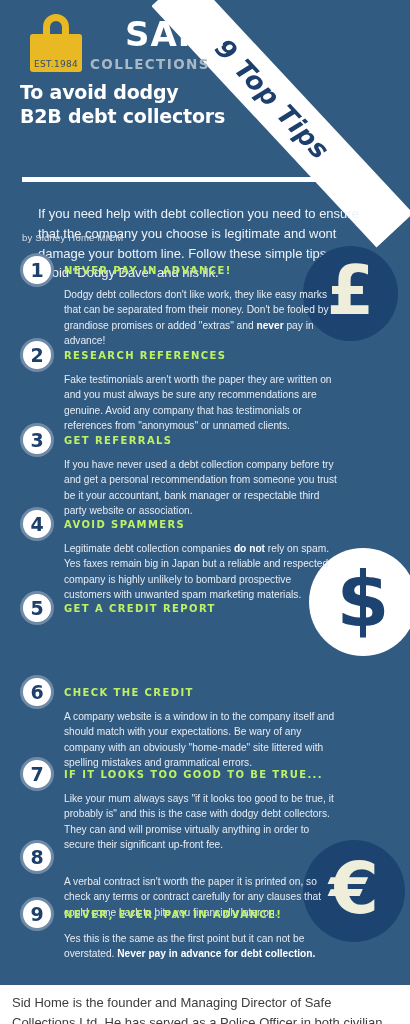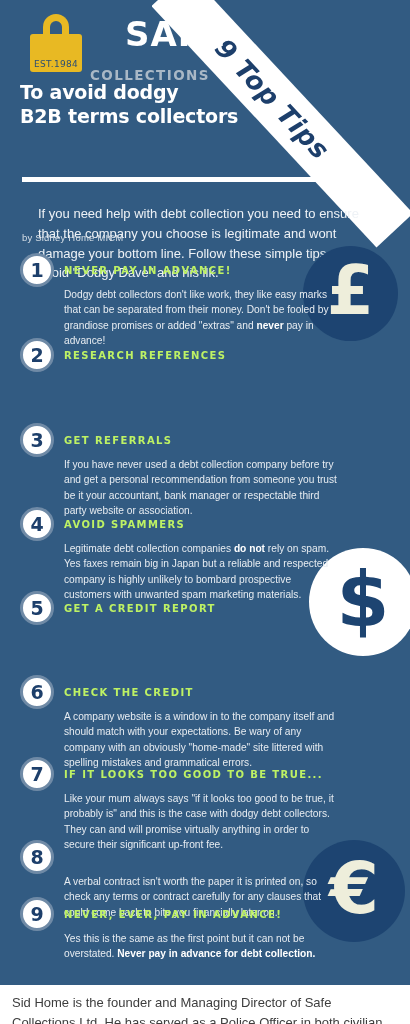--- a/index.html
+++ b/index.html
@@ -113,21 +113,21 @@
     line-height: 0.95;
     font-family: "DejaVu Sans", sans-serif;
     margin-left: 35px;
   }
   .logo-collections {
     font-size: 13.5px;
     font-weight: bold;
     color: #a9b8c6;
     letter-spacing: 1.4px;
     line-height: 1.1;
-    margin-top: 18px;
+    margin-top: 7px;
     font-family: "DejaVu Sans", sans-serif;
   }
 
   
   .headline {
     position: absolute;
     left: 20px;
     top: 80px;
     width: 330px;
     color: #ffffff;
@@ -278,21 +278,21 @@
         </div>
       </div>
       <div class="logo-text">
         <div class="logo-safe">SAFE</div>
         <div class="logo-collections">COLLECTIONS</div>
       </div>
     </div>
 
     <div class="headline">
       <div>To avoid dodgy</div>
-      <div>B2B terms collectors</div>
+      <div>B2B debt collectors</div>
     </div>
     <div class="rule"></div>
     <div class="intro">If you need help with debt collection you need to ensure that the company you choose is legitimate and wont damage your bottom line. Follow these simple tips and avoid "Dodgy Dave" and his ilk.</div>
     <div class="byline">by Sidney Home MICM</div>
 
     <div class="coin coin-pound">
       <span>£</span>
     </div>
     <div class="coin coin-dollar">
       <span>$</span>
@@ -307,20 +307,21 @@
             <div class="badge">1</div>
             <div class="tip-title">NEVER PAY IN ADVANCE!</div>
           </div>
           <div class="tip-body">Dodgy debt collectors don't like work, they like easy marks that can be separated from their money. Don't be fooled by grandiose promises or added "extras" and <b>never</b> pay in advance!</div>
         </div>
         <div class="tip" style="top: 338px;">
           <div class="tip-head">
             <div class="badge">2</div>
             <div class="tip-title">RESEARCH REFERENCES</div>
           </div>
+          <div class="tip-body">Fake testimonials aren't worth the paper they are written on and you must always be sure any recommendations are genuine. Avoid any company that has testimonials or references from "anonymous" or unnamed clients.</div>
         </div>
         <div class="tip" style="top: 423px;">
           <div class="tip-head">
             <div class="badge">3</div>
             <div class="tip-title">GET REFERRALS</div>
           </div>
           <div class="tip-body">If you have never used a debt collection company before try and get a personal recommendation from someone you trust be it your accountant, bank manager or respectable third party website or association.</div>
         </div>
         <div class="tip" style="top: 507px;">
           <div class="tip-head">

